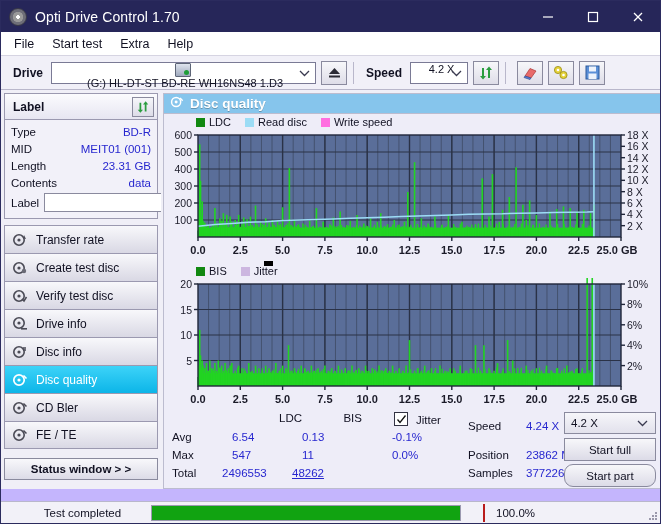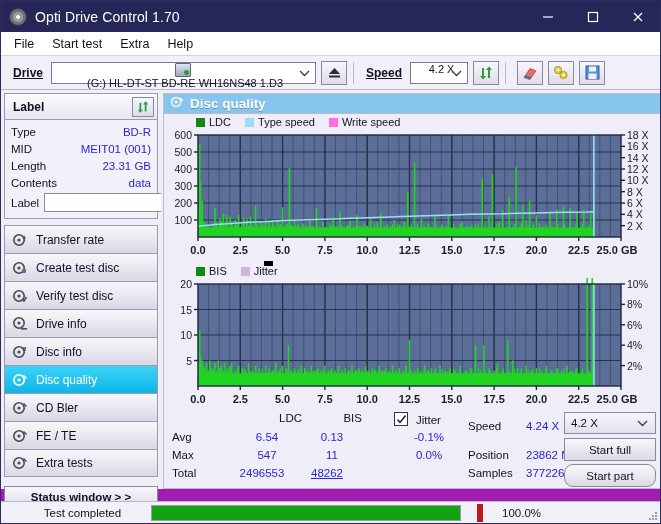--- a/index.html
+++ b/index.html
@@ -6,21 +6,21 @@
   html, body {
     margin: 0; padding: 0;
     width: 661px; height: 524px;
     font-family: "Liberation Sans", sans-serif;
     overflow: hidden;
     background: #ffffff;
   }
   #app {
     position: relative;
     width: 661px; height: 524px;
-    background: #a21caf;
+    background: #c4b5fd;
     border: 1px solid #2b2b5e;
     overflow: hidden;
   }
 
   
   .titlebar {
     height: 31px;
     background: #262659;
     display: flex; align-items: center;
     position: relative;
@@ -59,21 +59,21 @@
   }
 
   
   .drivebar {
     height: 34px;
     background: #f1f0f8;
     display: flex; align-items: center;
     padding: 0 6px;
     border-bottom: 1px solid #b9b7cb;
   }
-  .drivebar .lbl { font-size: 12px; font-weight: bold; color: #111122; margin: 0 8px 0 6px; text-decoration: underline; }
+  .drivebar .lbl { font-size: 12px; font-weight: bold; color: #111122; margin: 0 8px 0 6px; }
   .combo {
     height: 22px;
     background: #ffffff;
     border: 1px solid #7a7a95;
     display: flex; align-items: center;
     font-size: 11px; color: #111122;
     padding-left: 3px;
     position: relative;
     flex-direction: column;
   }
@@ -223,21 +223,21 @@
   .stats {
     height: 78px;
     display:flex;
     font-size: 11.5px;
     color:#111122;
     padding-top: 2px;
   }
   .stats-left { width: 300px; position:relative; }
   .st-grid { position:absolute; inset:0; }
   .st-lbl { position:absolute; color:#111122; }
-  .st-val { position:absolute; color:#2727cf; text-align:center; }
+  .st-val { position:absolute; color:#2727cf; text-align:left; }
   .chk {
     position:absolute; width:14px; height:14px;
     border:1px solid #333344; background:#ffffff;
     display:flex;align-items:center;justify-content:center;
   }
   .stats-mid { width: 135px; position:relative; }
   .stats-right { flex:1; position:relative; padding-right:2px; }
   .act-btn {
     position:absolute; right:4px;
     background: linear-gradient(#f7f7fa,#dcdbe7);
@@ -266,21 +266,21 @@
     font-size: 11.5px; color:#111122;
   }
   .sb-msg { width: 148px; padding-left: 15px; text-align: center; }
   .sb-progwrap {
     width: 310px; height:16px;
     background:#ffffff; border:1px solid #9b99b0;
     margin-left: 2px;
     position:relative;
   }
   .sb-prog { position:absolute; left:0; top:0; bottom:0; background:#11a311; }
-  .sb-pct { width: 72px; padding-left: 19px; border-left:6px solid #b91c1c; margin-left:16px; height:18px; display:flex;align-items:center;}
+  .sb-pct { width: 72px; padding-left: 11px; border-left:2px solid #b91c1c; margin-left:22px; height:18px; display:flex;align-items:center;}
   .sb-time { flex:1; text-align:right; padding-right: 14px; }
   .grip { position:absolute; right:2px; bottom:2px; width:11px; height:11px; }
 </style>
 </head>
 <body>
 
 <div id="app">
 
   <div class="titlebar">
     <div class="title-icon"></div>
@@ -484,30 +484,20 @@
         <div class="nav-item">
           <span class="nav-ico">
             <svg width="16" height="16" viewBox="0 0 16 16">
                 <circle cx="7" cy="8" r="5.2" fill="none" stroke="#4a4a55" stroke-width="1.6"></circle>
                 <circle cx="7" cy="8" r="1.6" fill="#4a4a55"></circle>
                 <path d="M11.5 3.5 L14.5 6.5" stroke="#4a4a55" stroke-width="1.5"></path>
               </svg>
           </span>
           <span>FE / TE</span>
         </div>
-        <div class="nav-item">
-          <span class="nav-ico">
-            <svg width="16" height="16" viewBox="0 0 16 16">
-                <circle cx="7" cy="8" r="5.2" fill="none" stroke="#4a4a55" stroke-width="1.6"></circle>
-                <circle cx="7" cy="8" r="1.6" fill="#4a4a55"></circle>
-                <path d="M11.5 3.5 L14.5 6.5" stroke="#4a4a55" stroke-width="1.5"></path>
-              </svg>
-          </span>
-          <span>Extra tests</span>
-        </div>
       </div>
 
       <div class="status-win">Status window &gt; &gt;</div>
     </div>
 
     <div class="content">
       <div class="dq-hdr">
         <span>
           <svg width="14" height="14" viewBox="0 0 16 16">
               <circle cx="7" cy="8" r="5.2" fill="none" stroke="#ffffff" stroke-width="1.7"></circle>
@@ -518,21 +508,21 @@
         <span class="t">Disc quality</span>
       </div>
 
       <div class="charts-box">
 
         <div class="legend">
           <span class="sw" style="background:#118811"></span>
           <span>LDC</span>
           <span class="gap"></span>
           <span class="sw" style="background:#9cdcf5"></span>
-          <span>Type speed</span>
+          <span>Read disc</span>
           <span class="gap"></span>
           <span class="sw" style="background:#ff6ee0"></span>
           <span>Write speed</span>
         </div>
 
         <div class="chart">
           <svg id="chart1" width="494" height="132" viewBox="0 0 494 132">
               <rect x="32" y="6" width="423" height="102" fill="#5a6e99"></rect>
               <line x1="42.575" y1="6" x2="42.575" y2="108" stroke="#44526f" stroke-width="1"></line>
               <line x1="53.150000000000006" y1="6" x2="53.150000000000006" y2="108" stroke="#44526f" stroke-width="1"></line>

